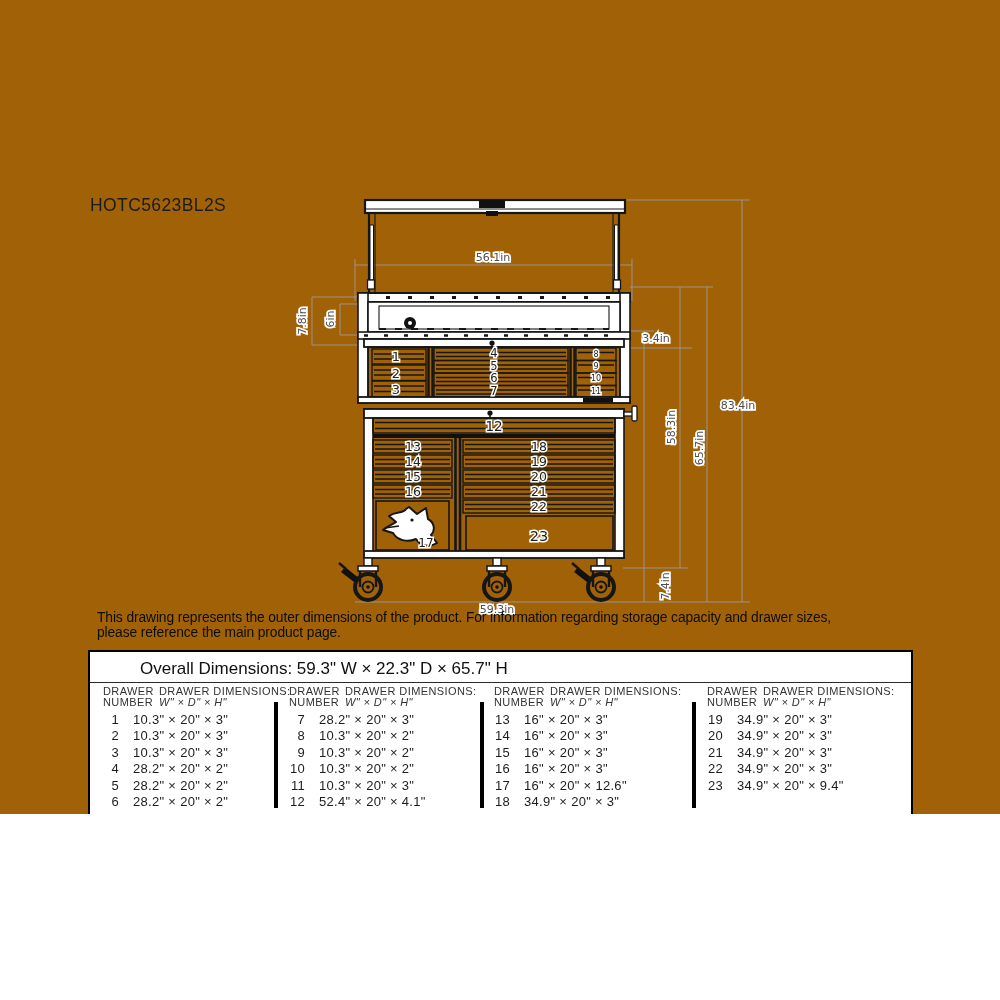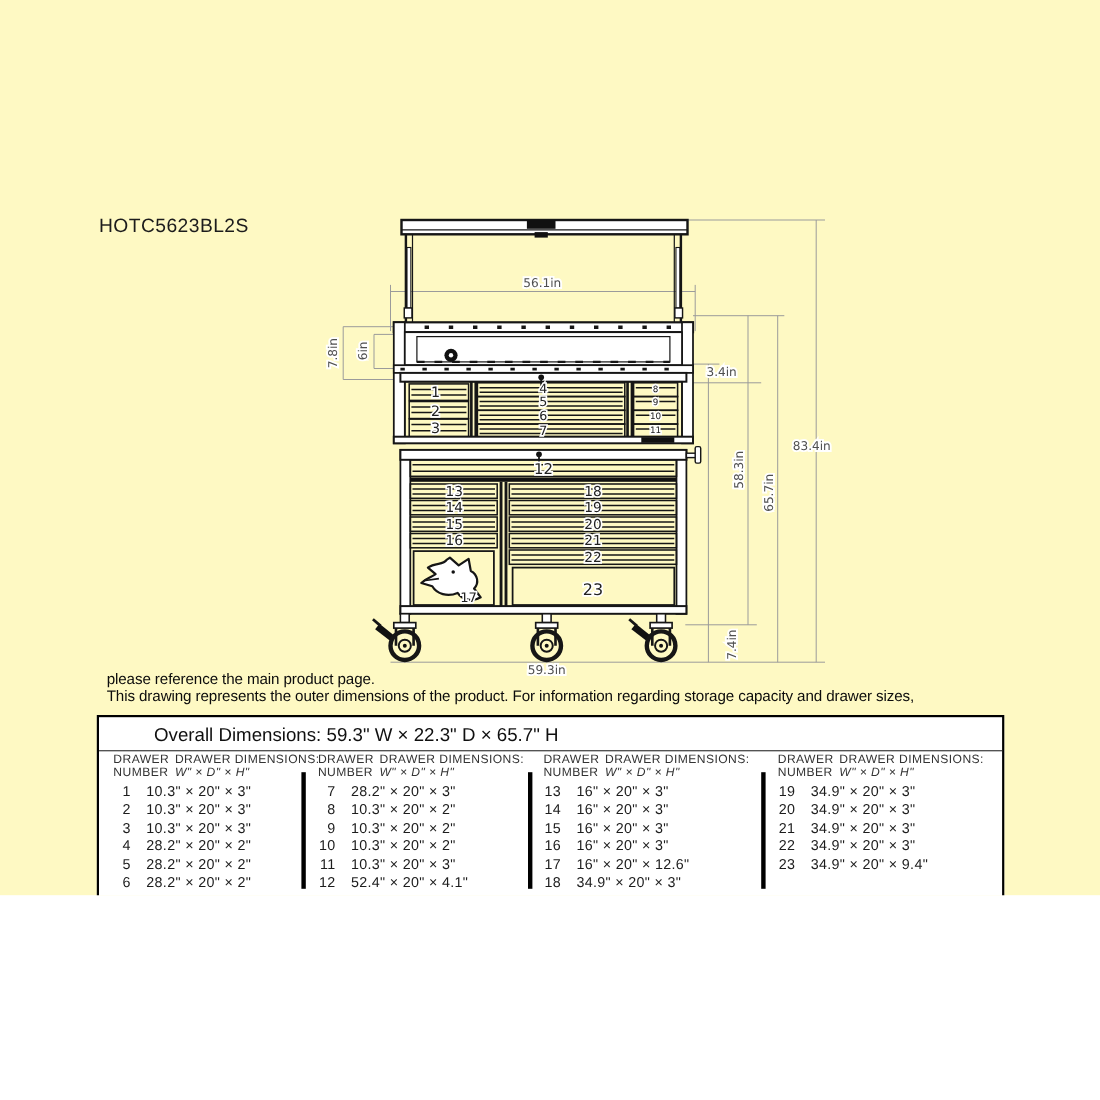--- a/index.html
+++ b/index.html
@@ -1,16 +1,16 @@
 <!DOCTYPE html>
 <html><head>
 <meta charset="utf-8">
 <style>
   html,body{margin:0;padding:0;background:#fff;}
-  #page{position:relative;width:1000px;height:814px;background:#fef9c3;overflow:hidden;
+  #page{position:relative;width:1000px;height:814px;background:#a16207;overflow:hidden;
         font-family:"Liberation Sans",sans-serif;color:#111;}
   #product-code{position:absolute;left:90px;top:195px;font-size:17.5px;letter-spacing:.4px;color:#1c1c1c;}
   #note{position:absolute;left:97px;top:610px;width:820px;font-size:13.8px;line-height:15px;color:#0c0c0c;letter-spacing:-.1px;}
   
   svg text{font-family:"DejaVu Sans",sans-serif;}
   .st{stroke:#161616;fill:none;}
   .stf{stroke:#161616;fill:#fff;}
   .blk{fill:#111;stroke:none;}
   .dl{stroke:#9a9a9a;stroke-width:.9;fill:none;}
   .dimtxt{font-size:11px;fill:#4f4f4f;paint-order:stroke;stroke:#fff;stroke-width:3.5px;text-anchor:middle;}
@@ -256,22 +256,22 @@
     <text class="dnum" font-size="12" x="146" y="362">17</text>
     <text class="dnum" font-size="12.5" x="259" y="265.5">18</text>
     <text class="dnum" font-size="12.5" x="259" y="280.5">19</text>
     <text class="dnum" font-size="12.5" x="259" y="295.5">20</text>
     <text class="dnum" font-size="12.5" x="259" y="310.5">21</text>
     <text class="dnum" font-size="12.5" x="259" y="325.5">22</text>
     <text class="dnum" font-size="14.5" x="259" y="356">23</text>
   </svg>
 
   <div id="note">
+    <div>This drawing represents the outer dimensions of the product. For information regarding storage capacity and drawer sizes,</div>
     <div>please reference the main product page.</div>
-    <div>This drawing represents the outer dimensions of the product. For information regarding storage capacity and drawer sizes,</div>
   </div>
 
   <div id="dims-table">
     <div id="overall">Overall Dimensions: 59.3" W × 22.3" D × 65.7" H</div>
     <div class="tblrule"></div>
 
     <div class="grp g0">
       <div class="ghead">
         <span class="ghc1">DRAWER</span><span>DRAWER DIMENSIONS:</span><br>
         <span class="ghc1">NUMBER</span><span class="ghi">W" × D" × H"</span>

